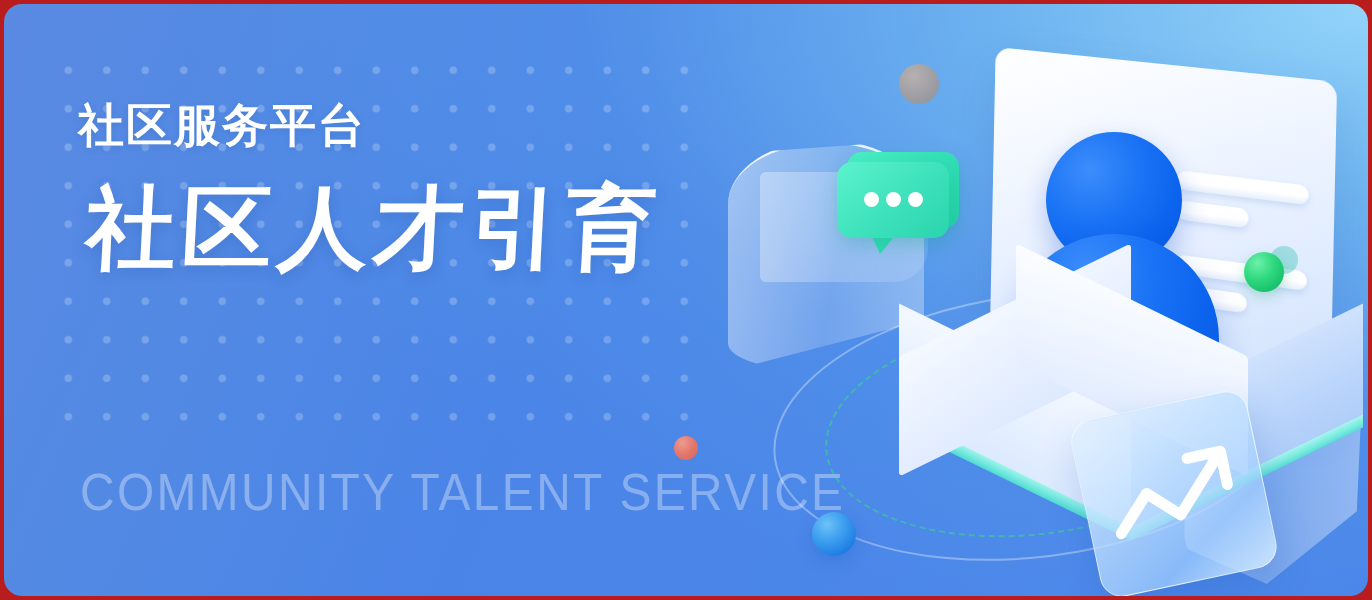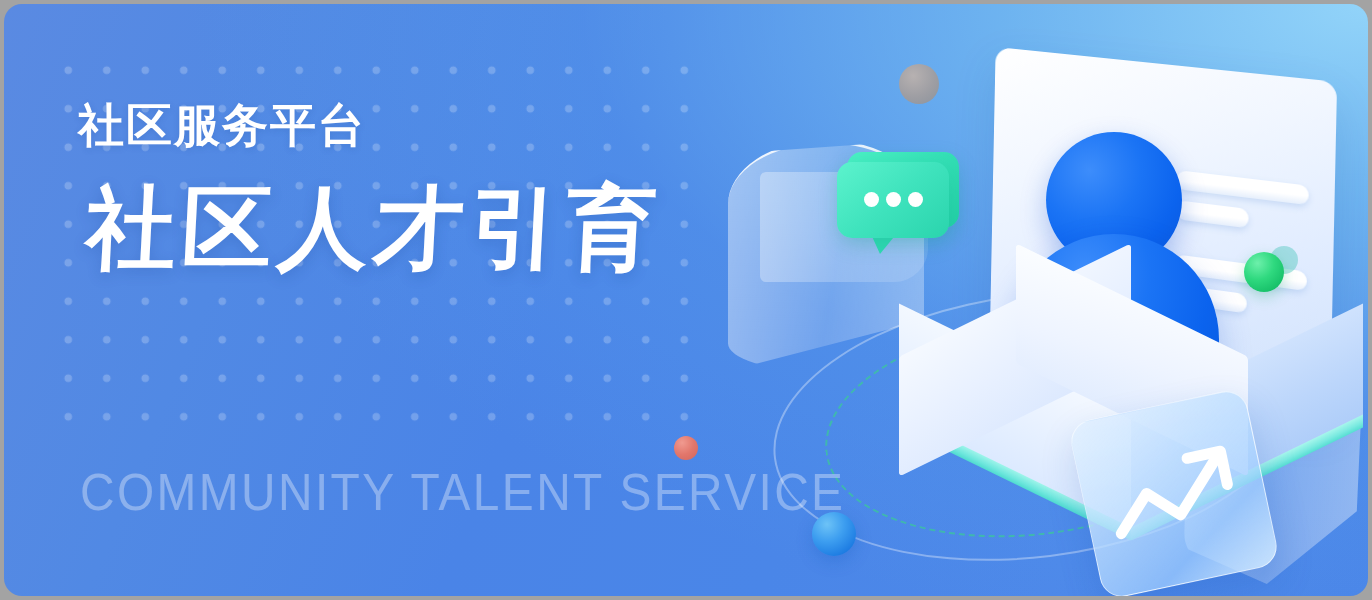--- a/index.html
+++ b/index.html
@@ -9,21 +9,21 @@
   }
   body {
     font-family: "Liberation Sans", sans-serif;
   }
 
   #banner {
     position: relative;
     width: 1372px;
     height: 600px;
     overflow: hidden;
-    background: #a3a3a3;
+    background: #b91c1c;
   }
 
   
   .card {
     position: absolute;
     left: 4px;
     top: 4px;
     width: 1364px;
     height: 592px;
     border-radius: 18px;

